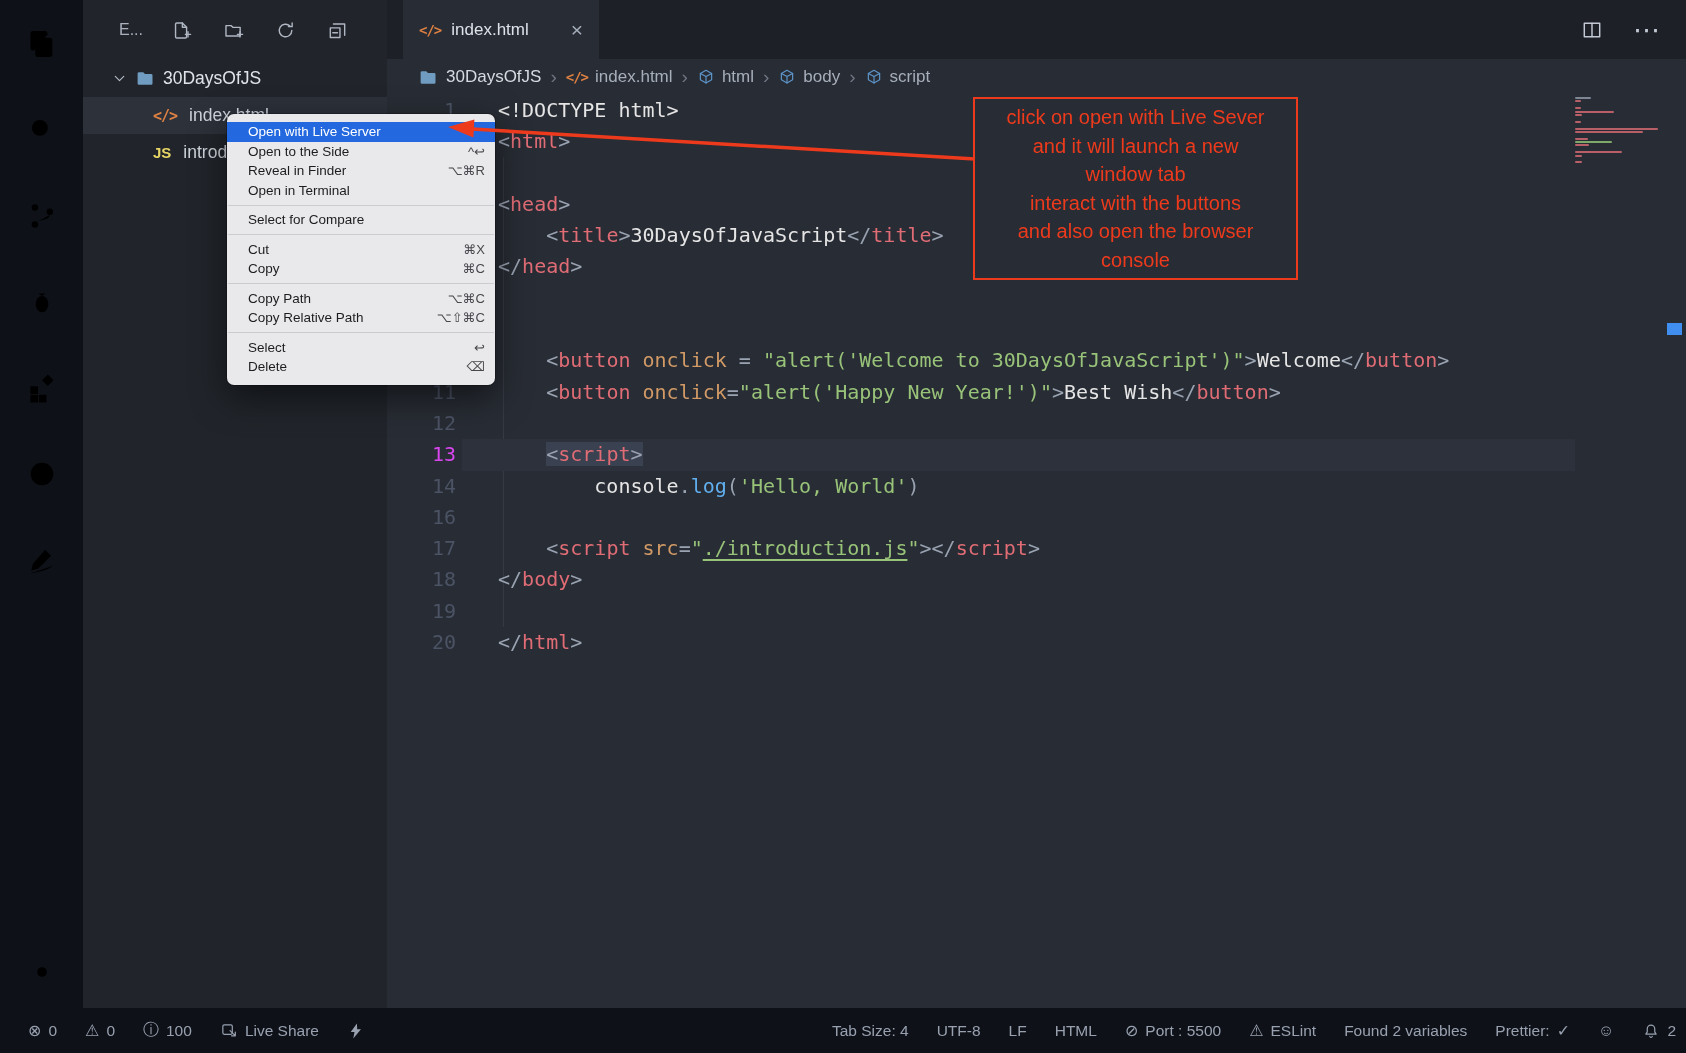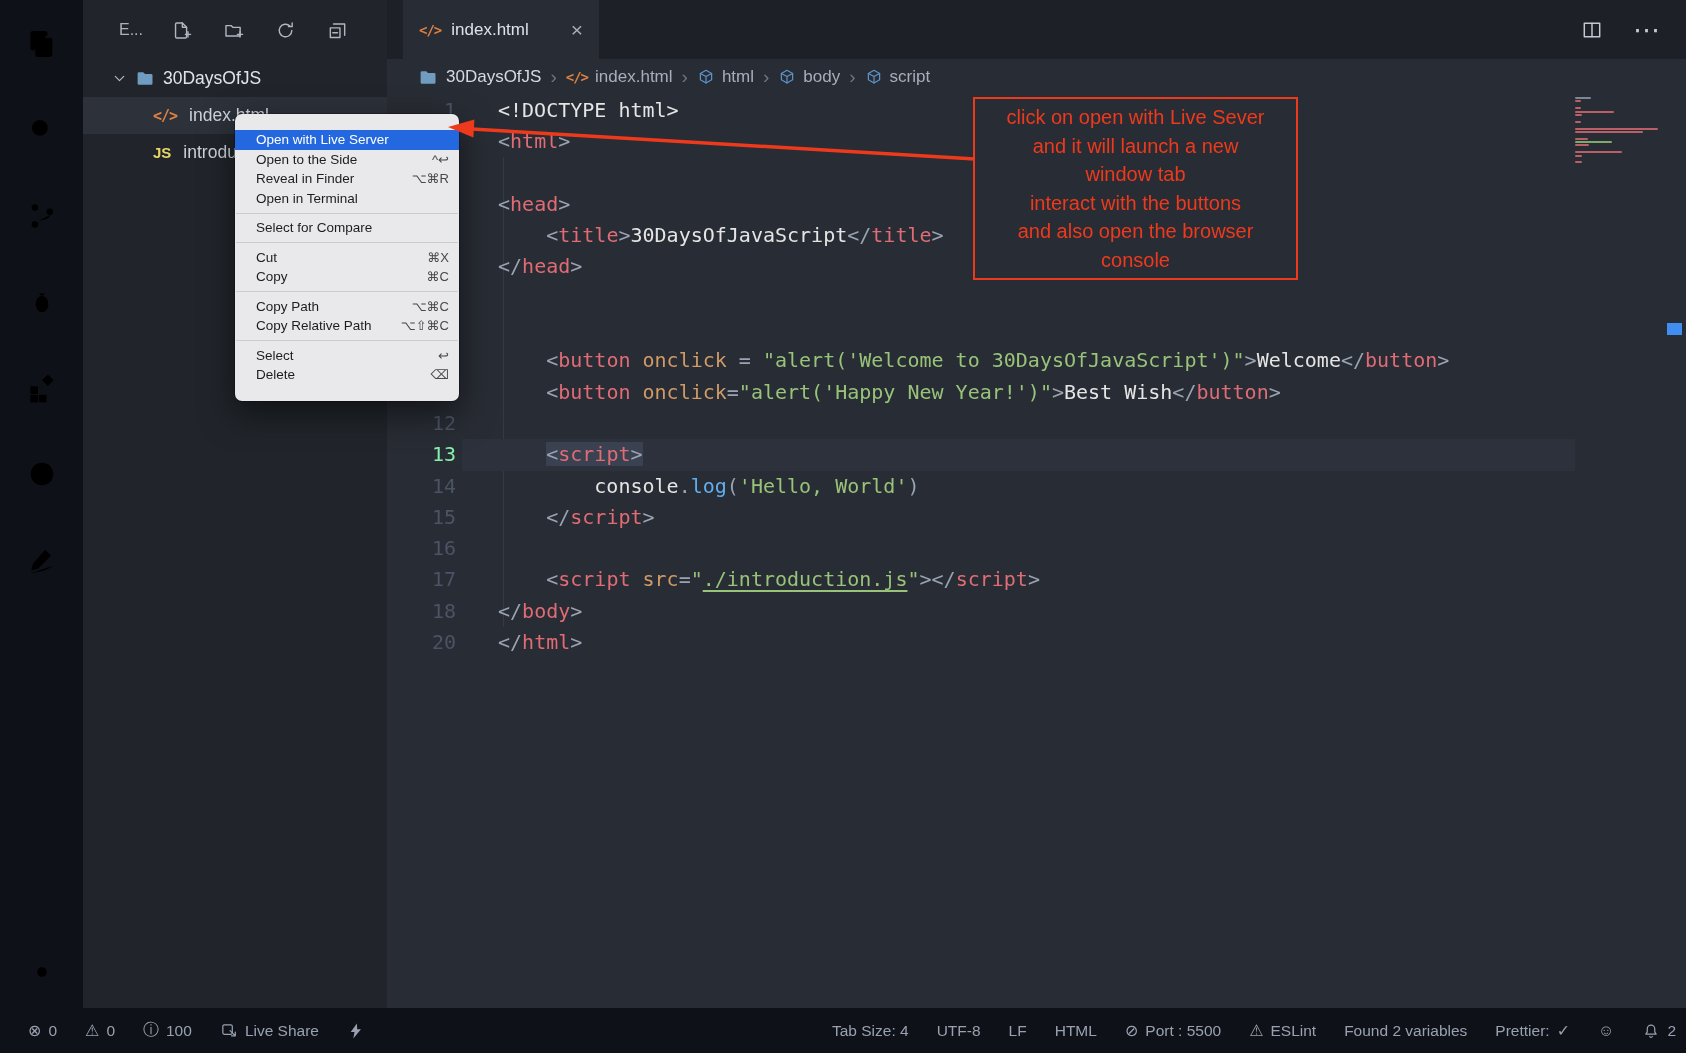--- a/index.html
+++ b/index.html
@@ -53,21 +53,21 @@
   .bc-item{display:flex;align-items:center;gap:7px;cursor:pointer;}
   .bc-item:first-child .bc-label{color:#d6dae1;}
   .bc-sep{color:#6f7683;font-size:19px;padding:0 9px;}
 
   
   .code{position:absolute;left:0;top:95px;width:1188px;font-family:"DejaVu Sans Mono",monospace;font-size:20px;}
   .crow{display:flex;height:31.3px;line-height:31.3px;white-space:pre;position:relative;}
   .gut{flex:0 0 69px;text-align:right;color:#4b5365;position:relative;z-index:1;}
   .src{padding-left:42px;position:relative;z-index:1;}
   .crow.active::before{content:"";position:absolute;left:75px;right:0;top:0;bottom:0;background:#2c313c;}
-  .crow.active .gut{color:#86efac;}
+  .crow.active .gut{color:#d946ef;}
   .tk-p{color:#9aa3b2}.tk-t{color:var(--tag-red)}.tk-a{color:var(--attr-orange)}
   .tk-s{color:var(--string-green)}.tk-w{color:#e5e5e5}.tk-f{color:var(--func-blue)}
   .tk-u{color:var(--string-green);text-decoration:underline;text-underline-offset:4px;}
   .sel{background:#3a4150;}
   .indent-guide{position:absolute;left:116px;top:62px;width:1px;height:470px;background:#3a3f49;opacity:.7;}
 
   .minimap{position:absolute;top:97px;right:25px;width:86px;}
   .mm-slot{height:2px;margin-bottom:1.4px;}
   .mm-bar{height:2px;border-radius:1px;}
   .ov-marker{position:absolute;top:323px;right:4px;width:15px;height:12px;background:#3f8ef0;}
@@ -75,23 +75,23 @@
   
   .status-bar{position:absolute;left:0;bottom:0;width:100%;height:45px;background:#0e1218;
               display:flex;align-items:center;justify-content:space-between;
               padding:0 10px 0 28px;box-sizing:border-box;font-size:15.5px;color:#99a1b0;}
   .sb-group{display:flex;align-items:center;gap:28px;}
   .st-item{display:flex;align-items:center;gap:7px;cursor:pointer;white-space:nowrap;}
   .st-item .i-svg{width:18px;height:18px;}
   .st-item .i-glyph{font-size:16px;}
 
   
-  .context-menu{position:absolute;left:227px;top:114px;width:224px;background:#e9e9eb;border-radius:7px;
-                padding:16px 0;box-shadow:0 12px 34px rgba(0,0,0,.55),0 0 0 1px rgba(0,0,0,.22);
-                z-index:50;font-size:13.5px;color:#1d1d1f;margin-left:8px;}
+  .context-menu{position:absolute;left:227px;top:114px;width:268px;background:#e9e9eb;border-radius:7px;
+                padding:8px 0;box-shadow:0 12px 34px rgba(0,0,0,.55),0 0 0 1px rgba(0,0,0,.22);
+                z-index:50;font-size:13.5px;color:#1d1d1f;}
   .menu-item{height:19.5px;display:flex;align-items:center;justify-content:space-between;
              padding:0 10px 0 21px;cursor:pointer;}
   .menu-item.highlight{background:var(--accent-blue);color:#fff;}
   .menu-item .sc{color:#47474c;font-size:13px;font-family:"Liberation Sans",sans-serif;}
   .menu-item.highlight .sc{color:#fff;}
   .menu-sep{height:1px;background:#cbcbd0;margin:4.5px 1px;}
 
   
   .annotation{position:absolute;left:973px;top:97px;width:325px;height:183px;box-sizing:border-box;
               border:2.5px solid var(--annotation-red);color:var(--annotation-red);
@@ -292,24 +292,24 @@
         <div class="crow" data-name="code-line-4"><span class="gut" data-name="line-number">4</span><span class="src" data-name="code-line-content"><span class="tk-p">&lt;</span><span class="tk-t">head</span><span class="tk-p">&gt;</span></span></div>
         <div class="crow" data-name="code-line-5"><span class="gut" data-name="line-number">5</span><span class="src" data-name="code-line-content"><span class="tk-w">    </span><span class="tk-p">&lt;</span><span class="tk-t">title</span><span class="tk-p">&gt;</span><span class="tk-w">30DaysOfJavaScript</span><span class="tk-p">&lt;/</span><span class="tk-t">title</span><span class="tk-p">&gt;</span></span></div>
         <div class="crow" data-name="code-line-6"><span class="gut" data-name="line-number">6</span><span class="src" data-name="code-line-content"><span class="tk-p">&lt;/</span><span class="tk-t">head</span><span class="tk-p">&gt;</span></span></div>
         <div class="crow" data-name="code-line-7"><span class="gut" data-name="line-number">7</span><span class="src" data-name="code-line-content"></span></div>
         <div class="crow" data-name="code-line-9"><span class="gut" data-name="line-number">9</span><span class="src" data-name="code-line-content"></span></div>
         <div class="crow" data-name="code-line-10"><span class="gut" data-name="line-number">10</span><span class="src" data-name="code-line-content"><span class="tk-w">    </span><span class="tk-p">&lt;</span><span class="tk-t">button</span><span class="tk-w"> </span><span class="tk-a">onclick</span><span class="tk-w"> </span><span class="tk-p">=</span><span class="tk-w"> </span><span class="tk-s">"alert('Welcome to 30DaysOfJavaScript')"</span><span class="tk-p">&gt;</span><span class="tk-w">Welcome</span><span class="tk-p">&lt;/</span><span class="tk-t">button</span><span class="tk-p">&gt;</span></span></div>
         <div class="crow" data-name="code-line-11"><span class="gut" data-name="line-number">11</span><span class="src" data-name="code-line-content"><span class="tk-w">    </span><span class="tk-p">&lt;</span><span class="tk-t">button</span><span class="tk-w"> </span><span class="tk-a">onclick</span><span class="tk-p">=</span><span class="tk-s">"alert('Happy New Year!')"</span><span class="tk-p">&gt;</span><span class="tk-w">Best Wish</span><span class="tk-p">&lt;/</span><span class="tk-t">button</span><span class="tk-p">&gt;</span></span></div>
         <div class="crow" data-name="code-line-12"><span class="gut" data-name="line-number">12</span><span class="src" data-name="code-line-content"></span></div>
         <div class="crow active" data-name="code-line-13"><span class="gut" data-name="line-number">13</span><span class="src" data-name="code-line-content"><span class="tk-w">    </span><span class="tk-p sel">&lt;</span><span class="tk-t sel">script</span><span class="tk-p sel">&gt;</span></span></div>
         <div class="crow" data-name="code-line-14"><span class="gut" data-name="line-number">14</span><span class="src" data-name="code-line-content"><span class="tk-w">        </span><span class="tk-w">console</span><span class="tk-p">.</span><span class="tk-f">log</span><span class="tk-p">(</span><span class="tk-s">'Hello, World'</span><span class="tk-p">)</span></span></div>
-        <div class="crow" data-name="code-line-15"><span class="gut" data-name="line-number">15</span><span class="src" data-name="code-line-content"><span class="tk-w">    </span><span class="tk-p">&lt;/</span><span class="tk-t">script</span><span class="tk-p">&gt;</span></span></div>
         <div class="crow" data-name="code-line-16"><span class="gut" data-name="line-number">16</span><span class="src" data-name="code-line-content"></span></div>
         <div class="crow" data-name="code-line-17"><span class="gut" data-name="line-number">17</span><span class="src" data-name="code-line-content"><span class="tk-w">    </span><span class="tk-p">&lt;</span><span class="tk-t">script</span><span class="tk-w"> </span><span class="tk-a">src</span><span class="tk-p">=</span><span class="tk-s">"</span><span class="tk-u">./introduction.js</span><span class="tk-s">"</span><span class="tk-p">&gt;</span><span class="tk-p">&lt;/</span><span class="tk-t">script</span><span class="tk-p">&gt;</span></span></div>
         <div class="crow" data-name="code-line-18"><span class="gut" data-name="line-number">18</span><span class="src" data-name="code-line-content"><span class="tk-p">&lt;/</span><span class="tk-t">body</span><span class="tk-p">&gt;</span></span></div>
+        <div class="crow" data-name="code-line-19"><span class="gut" data-name="line-number">19</span><span class="src" data-name="code-line-content"></span></div>
         <div class="crow" data-name="code-line-20"><span class="gut" data-name="line-number">20</span><span class="src" data-name="code-line-content"><span class="tk-p">&lt;/</span><span class="tk-t">html</span><span class="tk-p">&gt;</span></span></div>
       </div>
 
     <div class="minimap" data-name="minimap" id="minimap">
         <div class="mm-slot">
           <div class="mm-bar" style="width: 16px; background: rgb(126, 134, 148);"></div>
         </div>
         <div class="mm-slot">
           <div class="mm-bar" style="width: 6px; background: rgb(185, 95, 104);"></div>
         </div>

